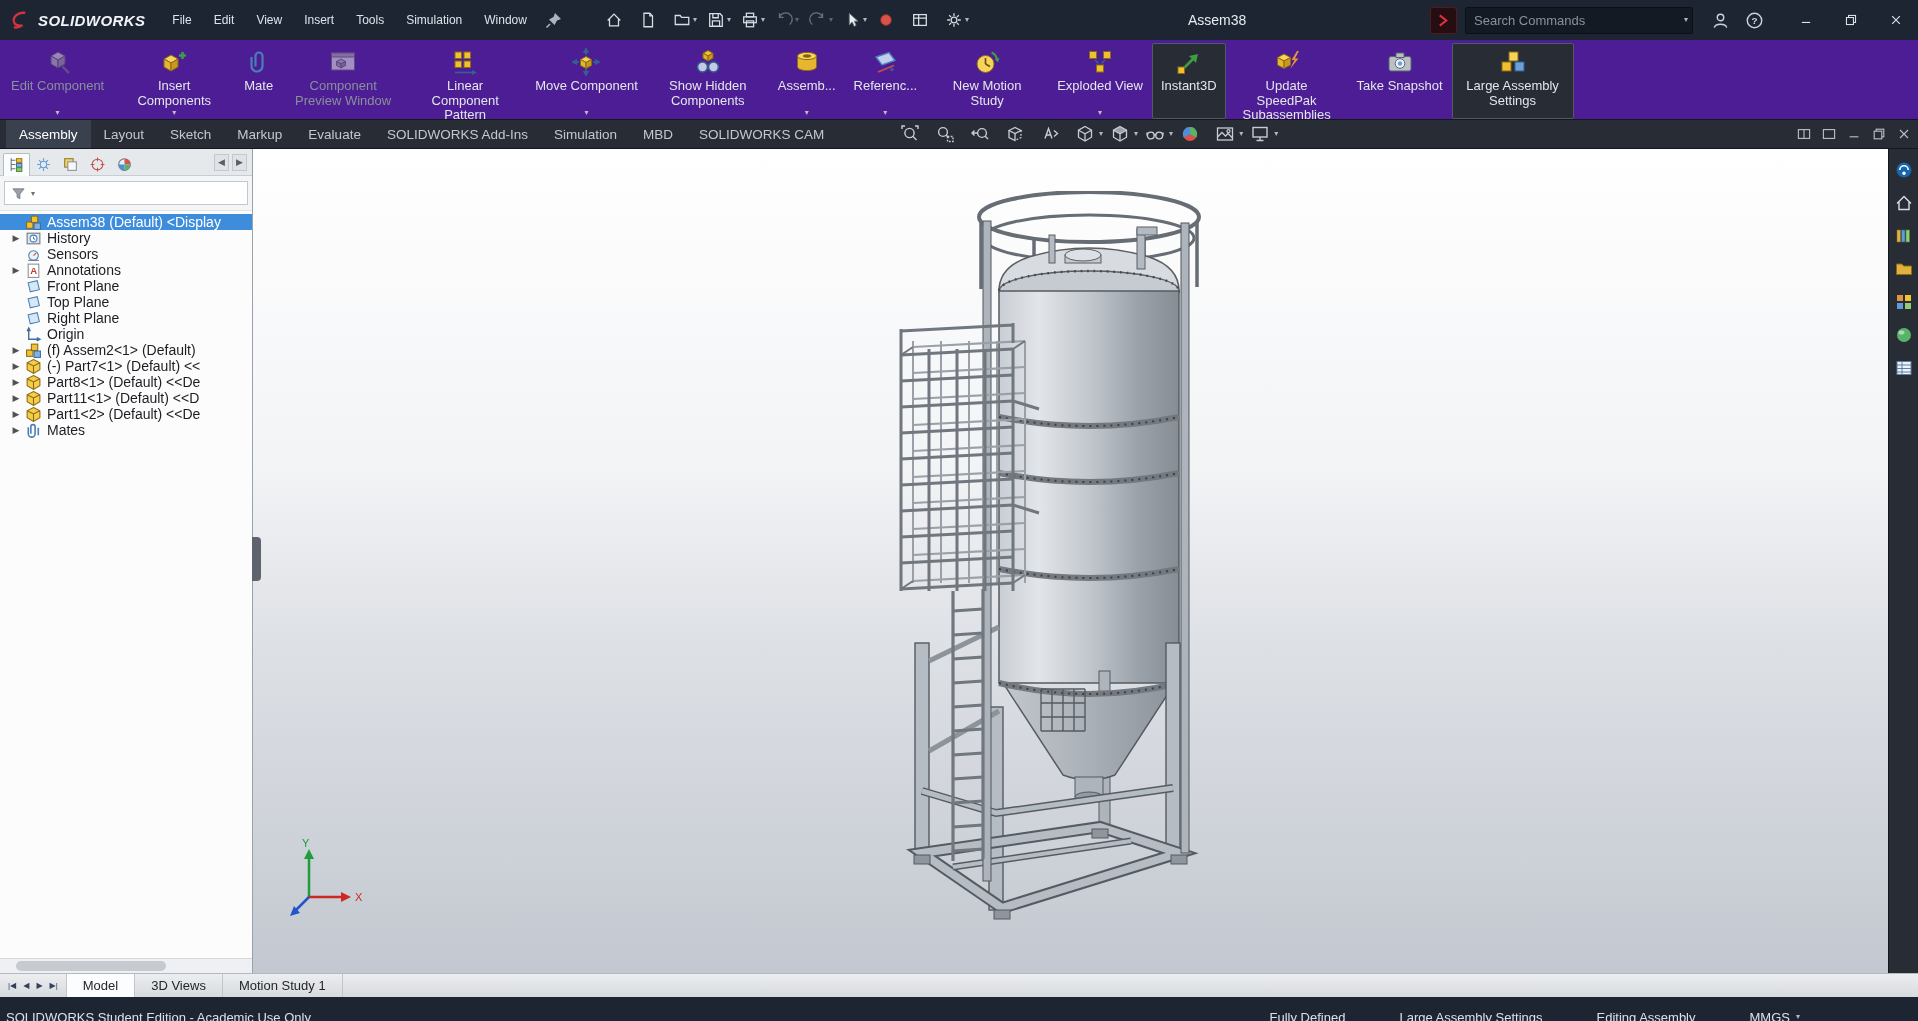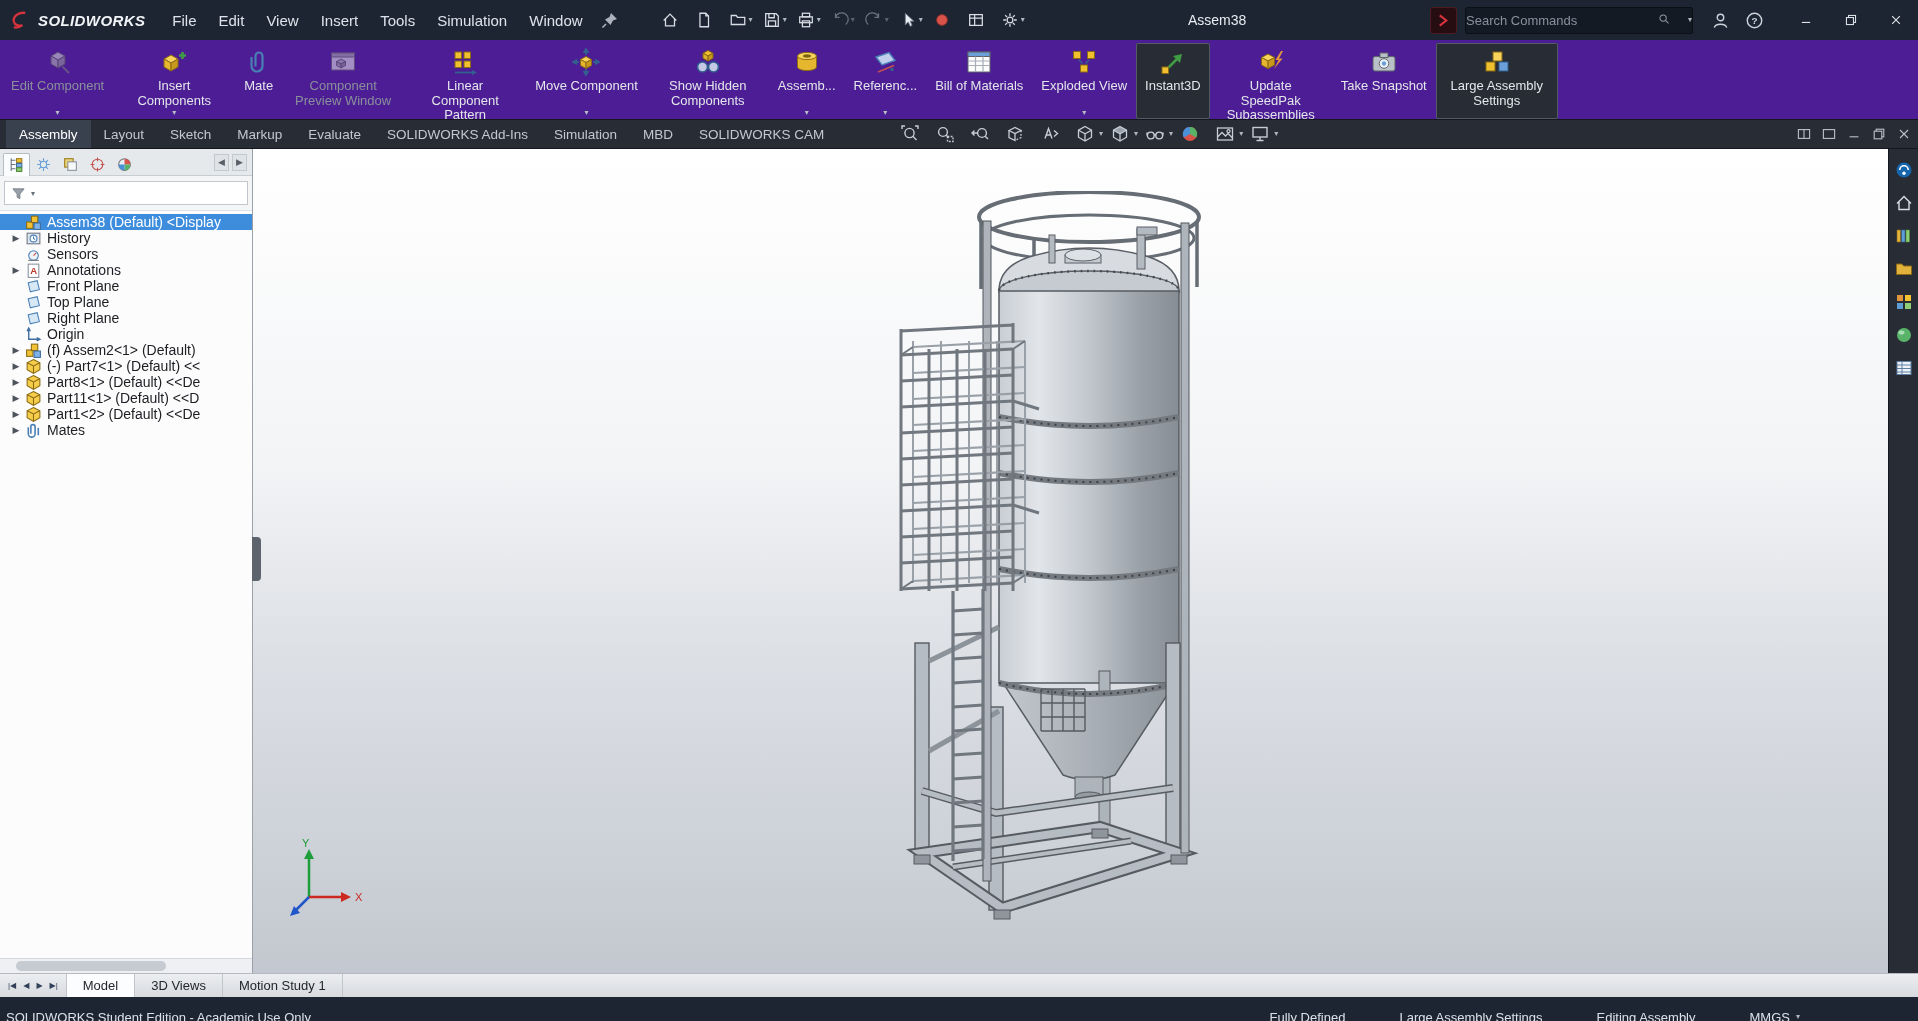--- a/index.html
+++ b/index.html
@@ -8,31 +8,31 @@
   svg{display:block}
   .icon-slot svg{width:100%;height:100%}
   .caret{font-size:8px;line-height:1;color:#aeb6c0;margin-left:2px}
 
   
   .titlebar{height:40px;display:flex;align-items:center;background:#1d2533;color:#dde3ea;position:relative}
   .brand{display:flex;align-items:center;gap:7px;padding:0 16px 0 10px}
   .brand-mark{width:21px;height:21px}
   .brand-name{font-size:15px;font-weight:bold;font-style:italic;letter-spacing:.4px;color:#f2f5f8}
   .menubar{display:flex}
-  .menu-item{padding:5px 11px;font-size:15px;color:#dde3ea}
+  .menu-item{padding:5px 11px;font-size:12px;color:#dde3ea}
   .pin-btn{width:20px;height:20px;margin:0 6px;opacity:.85}
   .qat{display:flex;align-items:center;margin-left:30px}
   .qat-btn{display:flex;align-items:center;padding:4px 5px;border-radius:2px}
   .qat-btn.disabled{opacity:.42}
   .qat-ic{width:18px;height:18px}
   .doc-title{position:absolute;left:1188px;top:0;height:40px;display:flex;align-items:center;font-size:14px;color:#e8ecf1}
   .tb-right{margin-left:auto;display:flex;align-items:center}
   .launcher{width:27px;height:27px;border-radius:3px;background:#260d12;border:1px solid #4d1b22;display:grid;place-items:center;margin-right:8px}
   .launcher svg{width:15px;height:15px}
-  .searchbox{width:228px;height:27px;background:#141a23;border:1px solid #0b0f16;border-radius:2px;display:flex;align-items:center;gap:16px;padding:0 0;margin-right:10px}
+  .searchbox{width:228px;height:27px;background:#141a23;border:1px solid #0b0f16;border-radius:2px;display:flex;align-items:center;gap:16px;padding:0 8px;margin-right:10px}
   .search-input{flex:1;background:transparent;border:none;outline:none;font-size:13px;color:#aeb6c2;font-family:"Liberation Sans",sans-serif}
   .search-input::placeholder{color:#87919e}
   .search-ic{width:15px;height:15px}
   .tb-iconbtn{width:34px;height:40px;display:grid;place-items:center}
   .tb-iconbtn svg{width:19px;height:19px}
   .win-group{display:flex;margin-left:12px}
   .win-btn{width:45px;height:40px;display:grid;place-items:center}
   .win-btn .icon-slot{width:14px;height:14px}
 
   
@@ -445,32 +445,33 @@
           <svg viewBox="0 0 28 28">
             <polygon points="5,9 18,4.5 24,12.5 11,17" fill="#cfe3f5" fill-opacity=".9" stroke="#4a7fb5" stroke-width="1.4"></polygon>
             <path d="M7 24 L23 17.5" stroke="#c0504d" stroke-width="1.8"></path>
             <circle cx="21" cy="21.5" r="1.8" fill="#33608f"></circle>
           </svg>
         </span>
         <span class="rlbl">Referenc...</span>
         <span class="rcaret">▾</span>
       </div>
 
-
       <div class="ribbon-btn">
         <span class="ricon icon-slot">
           <svg viewBox="0 0 28 28">
-            <rect x="3" y="4" width="22" height="20" fill="#fdfdfe" stroke="#5c636b"></rect>
-            <rect x="3" y="4" width="22" height="4.5" fill="#6ca0d8" stroke="#5c636b"></rect>
-            <path d="M3 13 H25 M3 17.5 H25 M10.5 8.5 V24 M18 8.5 V24" stroke="#a6adb5" stroke-width="1.2"></path>
-          </svg>
-        </span>
-        <span class="rlbl">Bill of Materials</span>
+            <circle cx="12.5" cy="16" r="8.5" fill="#f7d35c" stroke="#8a6a14"></circle>
+            <path d="M12.5 16 V10 M12.5 16 L17 18.5" stroke="#6b5410" stroke-width="1.7" fill="none"></path>
+            <path d="M18.5 4.5 a9.5 9.5 0 0 1 5.5 7" fill="none" stroke="#3f9b44" stroke-width="2.2"></path>
+            <polygon points="25,14.5 21.5,11 26.5,10" fill="#3f9b44"></polygon>
+          </svg>
+        </span>
+        <span class="rlbl">New Motion Study</span>
         <span class="rcaret" style="visibility: hidden;">▾</span>
       </div>
+
 
       <div class="ribbon-btn dropdown">
         <span class="ricon icon-slot">
           <svg viewBox="0 0 28 28">
             <g stroke="#8a6a14">
               <rect x="3.5" y="3.5" width="7" height="7" fill="#f0c02e"></rect>
               <rect x="17.5" y="3.5" width="7" height="7" fill="#f0c02e"></rect>
               <rect x="10.5" y="17" width="7" height="7" fill="#f0c02e"></rect>
             </g>
             <path d="M9 12 L12.5 15.5 M19 12 L15.5 15.5" stroke="#33608f" stroke-width="1.6" fill="none"></path>

